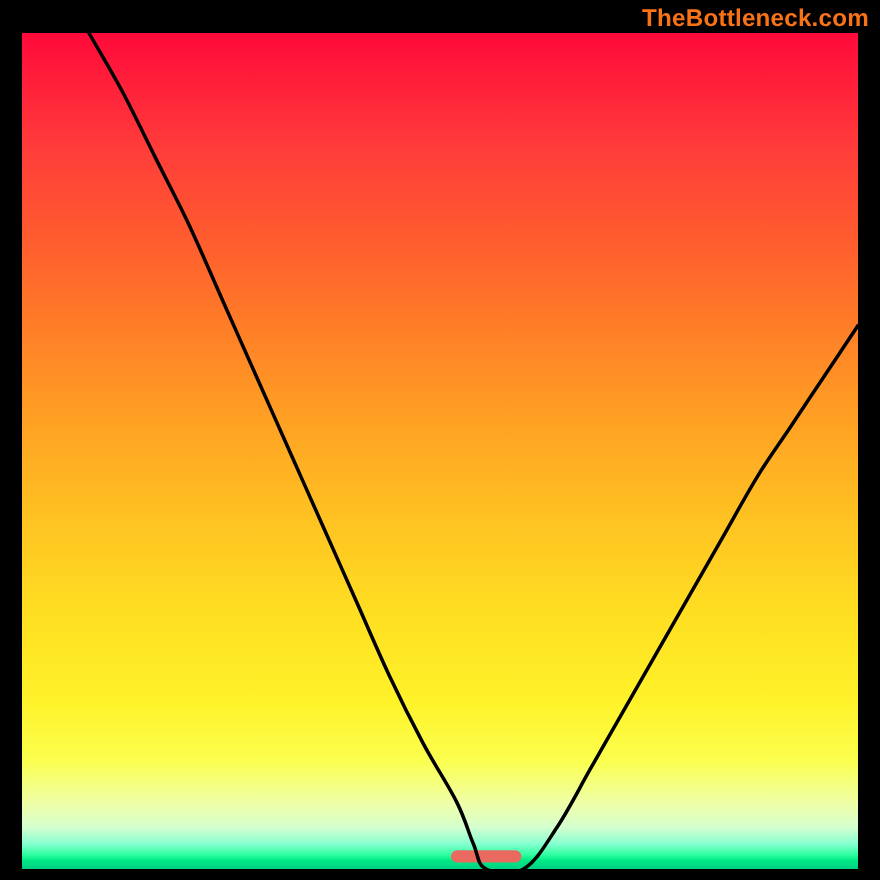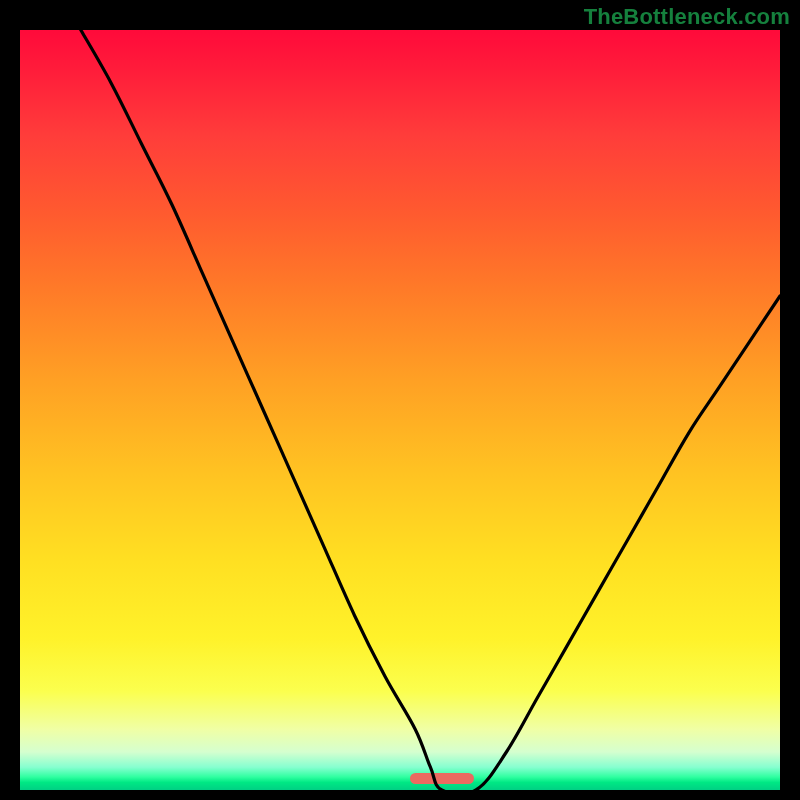--- a/index.html
+++ b/index.html
@@ -56,21 +56,21 @@
   svg.curve {
     position: absolute;
     left: 0; top: 0;
     width: 760px;
     height: 760px;
   }
   .watermark {
     position: absolute;
     top: 4px;
     right: 10px;
-    color: #15803d;
+    color: #f97316;
     font-size: 22px;
     font-weight: 600;
     letter-spacing: 0.2px;
     user-select: none;
   }
 </style>
 </head>
 <body>
 
 <div class="frame">

